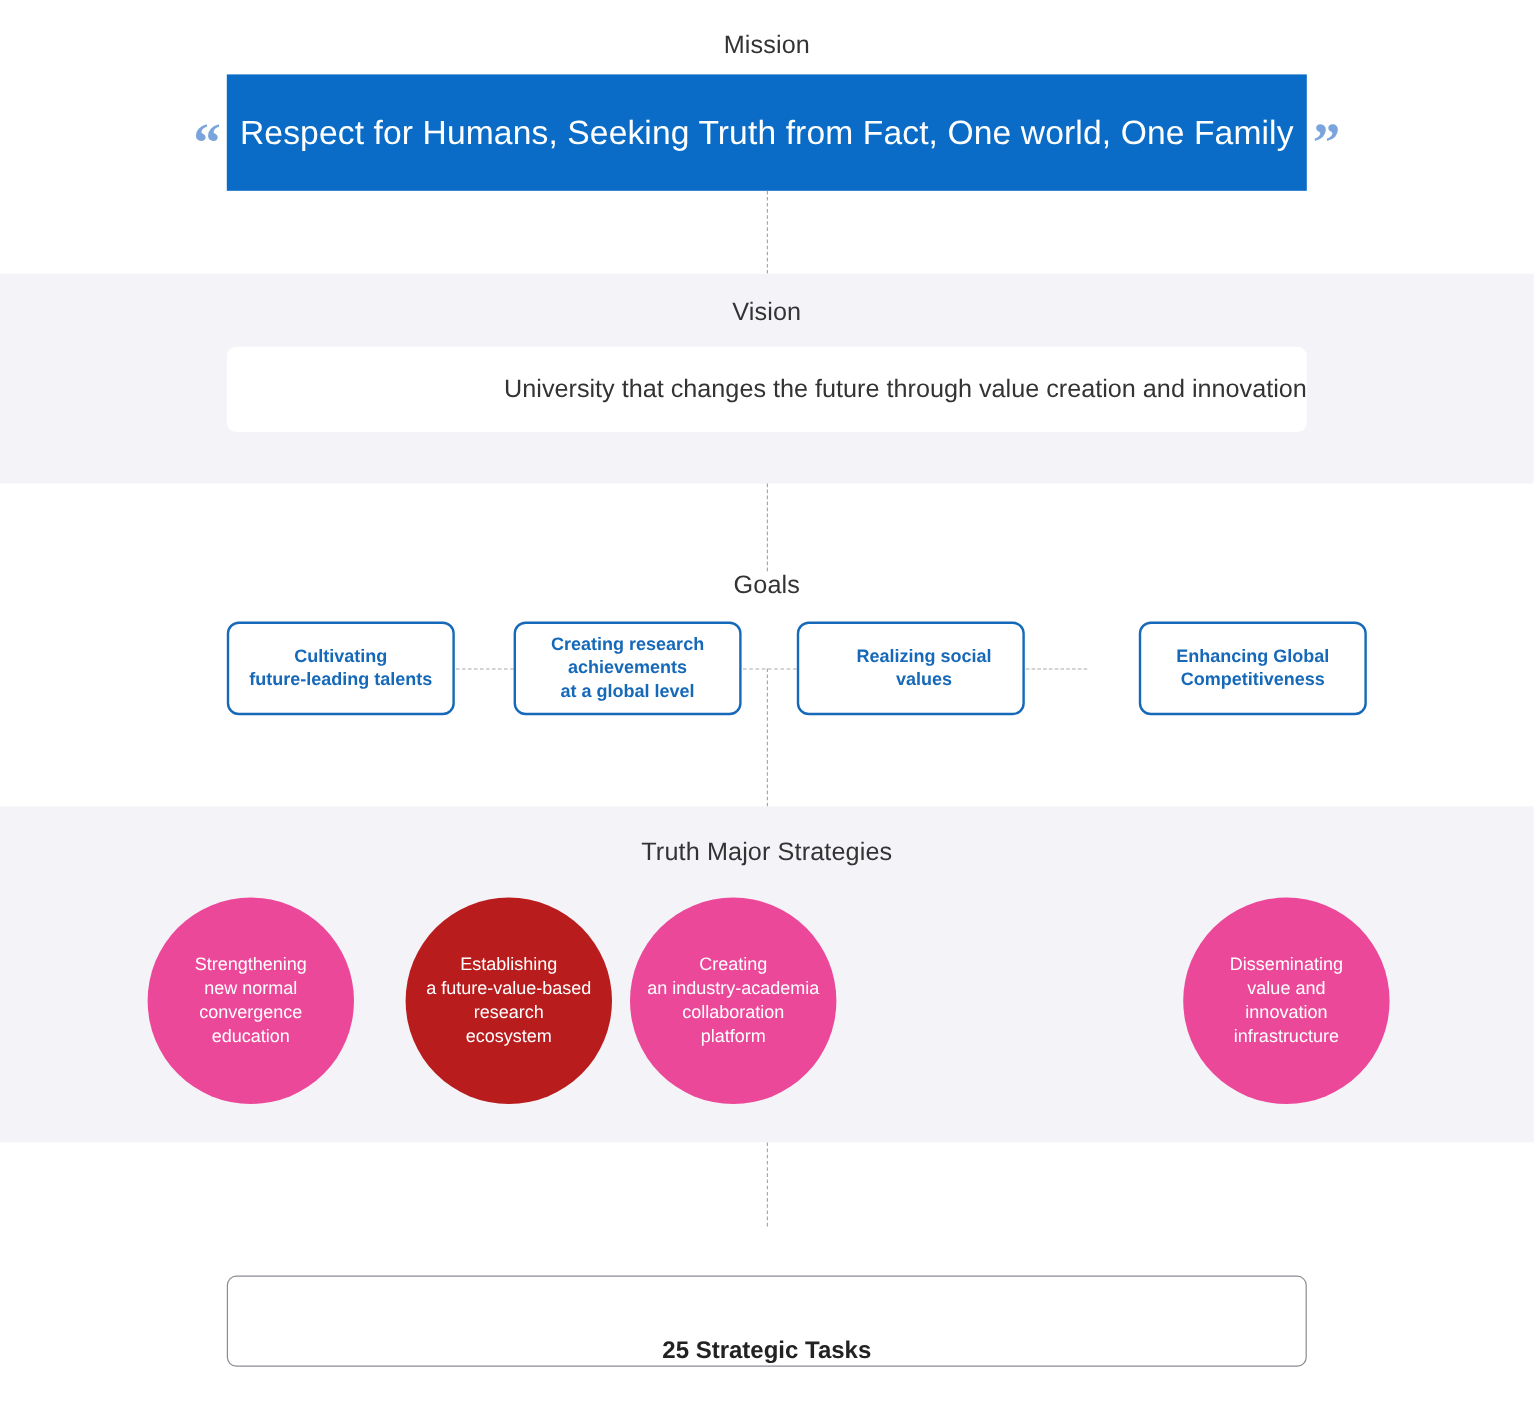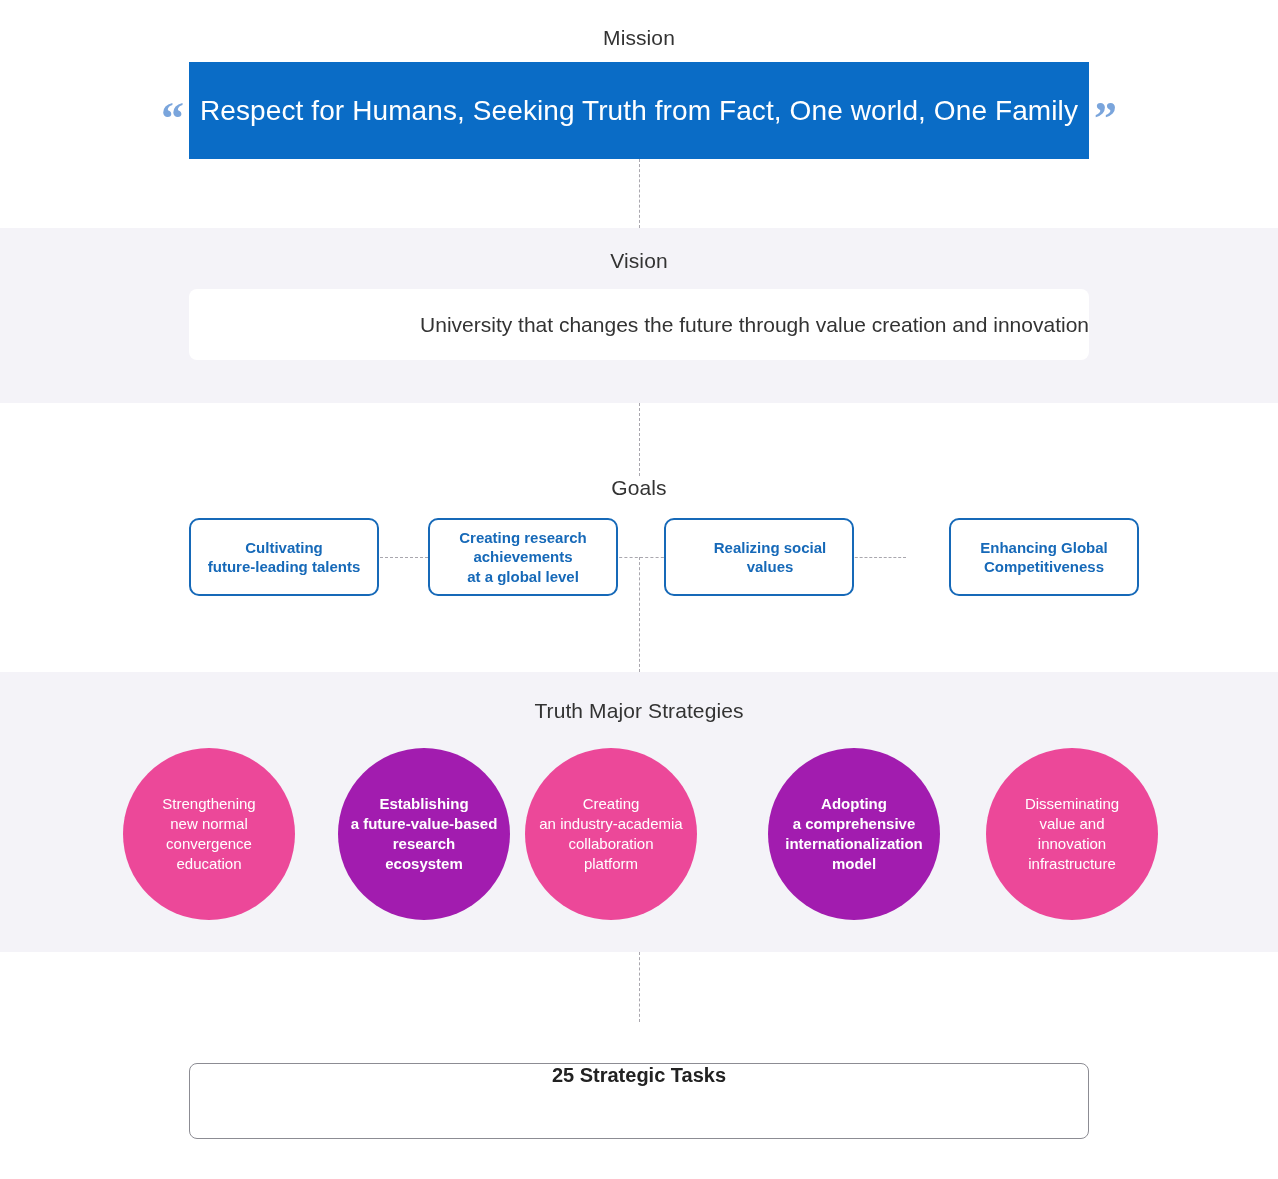--- a/index.html
+++ b/index.html
@@ -161,41 +161,41 @@
     justify-content: center;
     text-align: center;
     color: #ffffff;
     font-size: 15px;
     line-height: 1.35;
     font-weight: 400;
     padding: 0 6px;
     box-sizing: border-box;
   }
   .strategy-circle.blue { background: #ec4899; }
-  .strategy-circle.gray { background: #a21caf; font-weight: bold; }
+  .strategy-circle.gray { background: #b91c1c; }
   #circle-0 { left: 123px; }
   #circle-1 { left: 338px; }
   #circle-2 { left: 525px; }
   #circle-3 { left: 768px; }
   #circle-4 { left: 986px; }
 
   
   #promo-title { position: absolute; left: 189px; top: 1022px; width: 900px; }
   #promo-box {
     position: absolute;
     left: 189px;
     top: 1063px;
     width: 900px;
     height: 76px;
     box-sizing: border-box;
     border: 1px solid #8c8c93;
     border-radius: 8px;
     background: #ffffff;
     display: flex;
-    align-items: flex-start;
+    align-items: flex-end;
     justify-content: center;
   }
   #promo-text {
     font-size: 20px;
     font-weight: 700;
     color: #222222;
   }
 
   
   #dash-mission-vision    { top: 159px; height: 69px; }
@@ -241,21 +241,20 @@
 
   <div class="vdash" id="dash-goals-strategies"></div>
 
   <div class="band" id="strategies-band"></div>
   <div class="section-title" id="strategies-title">Truth Major Strategies</div>
 
   <div id="strategies-row">
     <div class="strategy-circle blue" id="circle-0">Strengthening<br>new normal<br>convergence<br>education</div>
     <div class="strategy-circle gray" id="circle-1">Establishing<br>a future-value-based<br>research<br>ecosystem</div>
     <div class="strategy-circle blue" id="circle-2">Creating<br>an industry-academia<br>collaboration<br>platform</div>
-    <div class="strategy-circle gray" id="circle-3">Adopting<br>a comprehensive<br>internationalization<br>model</div>
     <div class="strategy-circle blue" id="circle-4">Disseminating<br>value and<br>innovation<br>infrastructure</div>
   </div>
 
   <div class="vdash" id="dash-strategies-promo"></div>
 
   <div id="promo-box">
     <span id="promo-text">25 Strategic Tasks</span>
   </div>
 
 </div>

